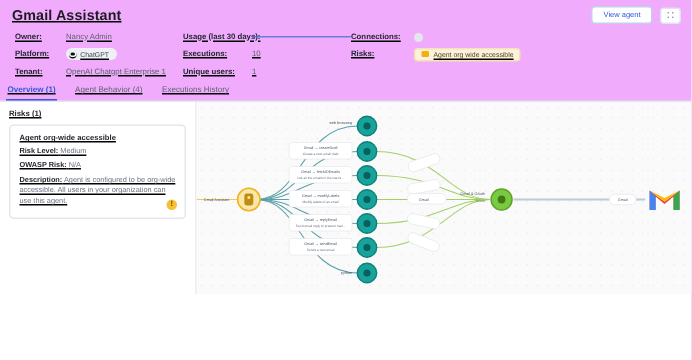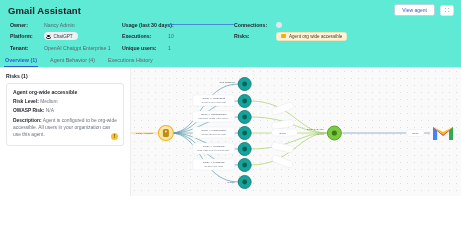--- a/index.html
+++ b/index.html
@@ -2,21 +2,21 @@
 <html><head>
 <meta charset="utf-8">
 <style>
   * { box-sizing: border-box; margin: 0; padding: 0; }
   html, body {
     width: 461px; height: 196px;
     font-family: "Liberation Sans", sans-serif;
     background: #ffffff;
     overflow: hidden;
   }
-  .page { position: relative; width: 461px; height: 196px; background:#5eead4; }
+  .page { position: relative; width: 461px; height: 196px; background:#f0abfc;text-decoration:underline; }
 
   
   .header { position:relative; padding: 5px 8px 0 8px; }
   .title { font-size: 9.5px; font-weight: 700; color:#1b1b1f; letter-spacing:.1px; }
 
   .hdr-actions { position:absolute; top:4px; right:7px; display:flex; align-items:center; gap:5px; }
   .btn-outline {
     font-size:5px; color:#2f5bd7; background:#fff;
     border:1px solid #c3cfe8; border-radius:2.5px;
     padding:2.5px 7px; line-height:1; cursor:pointer; white-space:nowrap;

